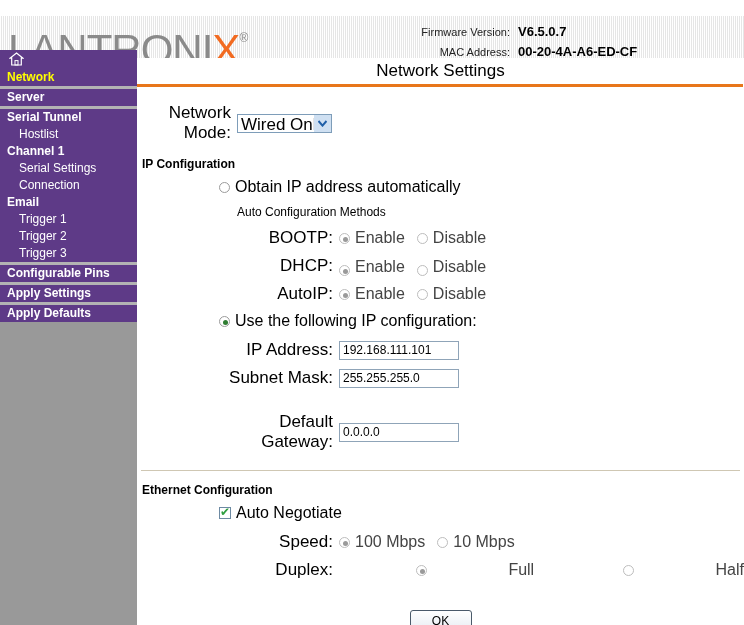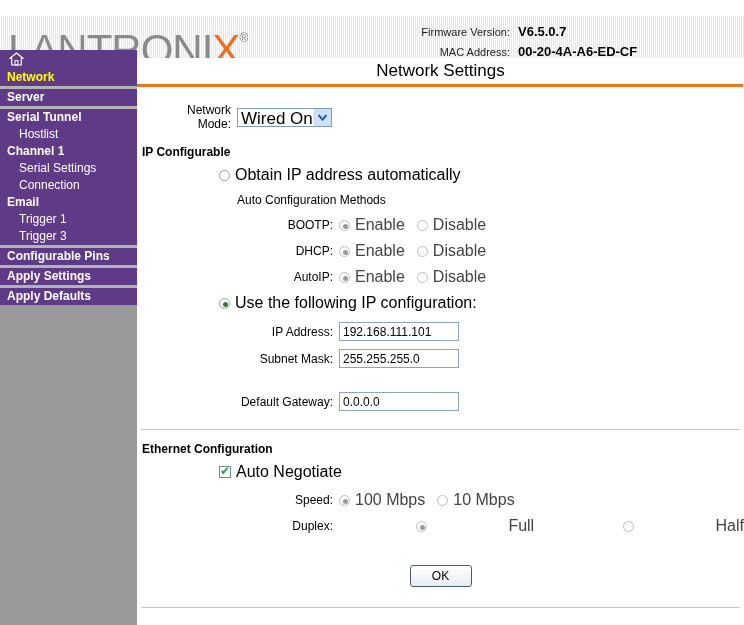--- a/index.html
+++ b/index.html
@@ -59,21 +59,21 @@
   .title {
     text-align:center; font-size:17px; color:#000;
     padding-top:3px; padding-bottom:3px; font-weight:normal;
   }
   .title-rule { height:3px; background:#E8761A; margin:0 1px 0 0; }
   .hr-tan { height:1px; background:#CFC7B3; margin:0 4px; }
 
   .body-area { padding:16px 0 0 0; position:relative; }
 
   .row { display:flex; align-items:center; margin-bottom:6px; }
-  .lbl-right { text-align:right; padding-right:6px; font-size:12px; }
+  .lbl-right { text-align:right; padding-right:6px; font-size:17px; }
 
   select.nm {
     font-family:"Liberation Sans", sans-serif; font-size:17px;
     height:19px; width:95px; padding:0 0 0 3px;
     border:1px solid #7e9db9; background:#fff;
     -webkit-appearance:none; appearance:none;
     background-image:linear-gradient(#ffffff,#ffffff);
   }
   .select-wrap { position:relative; display:inline-block; }
   .select-arrow {
@@ -155,20 +155,21 @@
         <div class="nav-sep"></div>
         <div class="nav-item"><span>Server</span></div>
         <div class="nav-sep"></div>
         <div class="nav-item"><span>Serial Tunnel</span></div>
         <div class="nav-item sub"><span>Hostlist</span></div>
         <div class="nav-item"><span>Channel 1</span></div>
         <div class="nav-item sub"><span>Serial Settings</span></div>
         <div class="nav-item sub"><span>Connection</span></div>
         <div class="nav-item"><span>Email</span></div>
         <div class="nav-item sub"><span>Trigger 1</span></div>
+        <div class="nav-item sub"><span>Trigger 2</span></div>
         <div class="nav-item sub"><span>Trigger 3</span></div>
         <div class="nav-sep"></div>
         <div class="nav-item"><span>Configurable Pins</span></div>
         <div class="nav-sep"></div>
         <div class="nav-item"><span>Apply Settings</span></div>
         <div class="nav-sep"></div>
         <div class="nav-item"><span>Apply Defaults</span></div>
       </div>
   </div>
 
@@ -184,40 +185,40 @@
         <span class="select-wrap">
           <select class="nm" id="network-mode-select"><option value="Wired Only">Wired Only</option></select>
           <span class="select-arrow">
             <svg width="9" height="7" viewBox="0 0 9 7">
                 <path d="M0.5 1 L4.5 5.6 L8.5 1" fill="none" stroke="#1F5FA8" stroke-width="2"></path>
               </svg>
           </span>
         </span>
       </div>
 
-      <div class="sect-head">IP Configurable</div>
+      <div class="sect-head">IP Configuration</div>
 
       <div class="row" style="margin-left:82px; margin-bottom:9px;">
         <span class="rad" id="rad-obtain"></span>
         <span class="optlabel">Obtain IP address automatically</span>
       </div>
 
       <div class="row" style="margin-left:100px; margin-bottom:9px;">
         <span>Auto Configuration Methods</span>
       </div>
 
       <div id="methods-list">
           <div class="row" style="margin-left:84px;margin-bottom:8px;">
             <span class="lbl-right" style="width:118px;">BOOTP:</span>
             <span class="rad dis on"></span>
             <span class="optlabel dis">Enable</span>
             <span class="rad dis" style="margin-left:12px;"></span>
             <span class="optlabel dis">Disable</span>
           </div>
-          <div class="row" style="margin-left:84px;margin-bottom:8px;">
+          <div class="row" style="margin-left:84px;margin-bottom:8px;align-items:flex-end;">
             <span class="lbl-right" style="width:118px;">DHCP:</span>
             <span class="rad dis on"></span>
             <span class="optlabel dis">Enable</span>
             <span class="rad dis" style="margin-left:12px;"></span>
             <span class="optlabel dis">Disable</span>
           </div>
           <div class="row" style="margin-left:84px;margin-bottom:8px;">
             <span class="lbl-right" style="width:118px;">AutoIP:</span>
             <span class="rad dis on"></span>
             <span class="optlabel dis">Enable</span>

